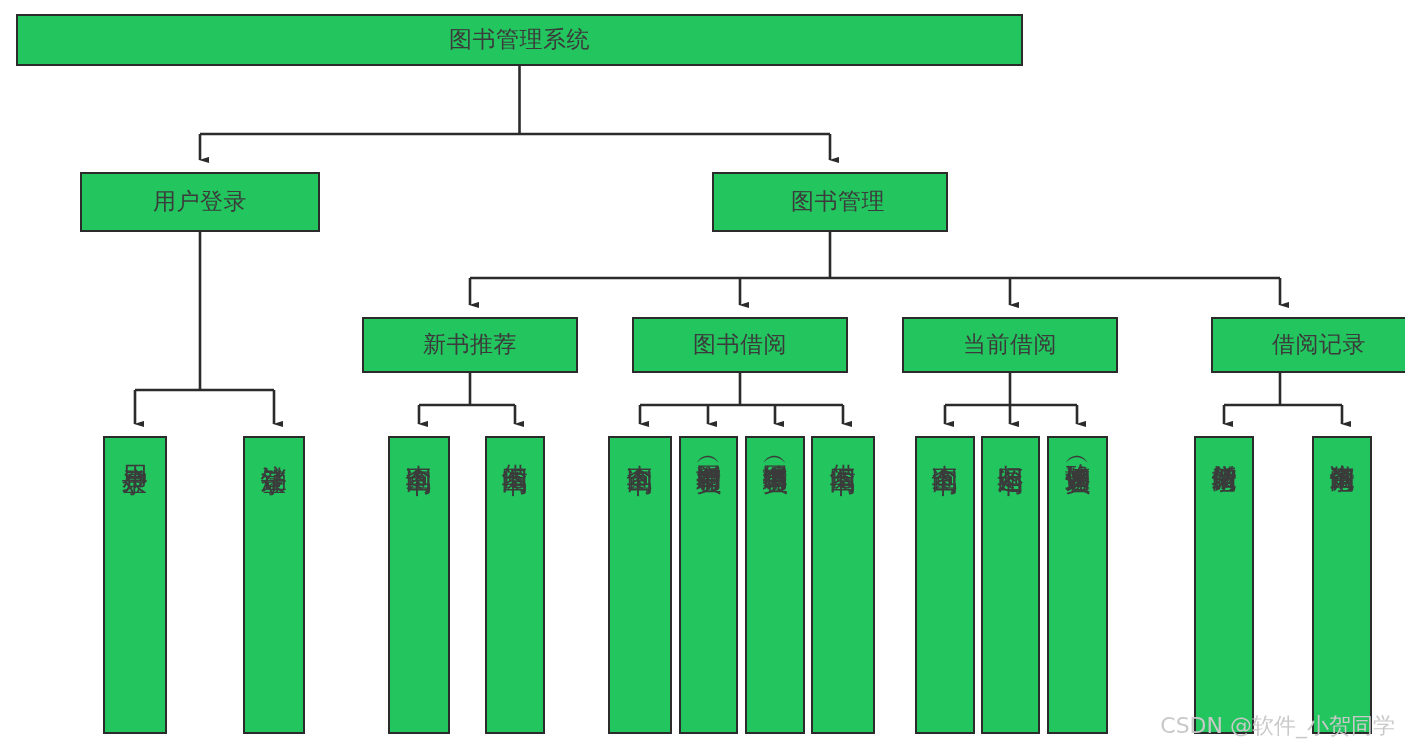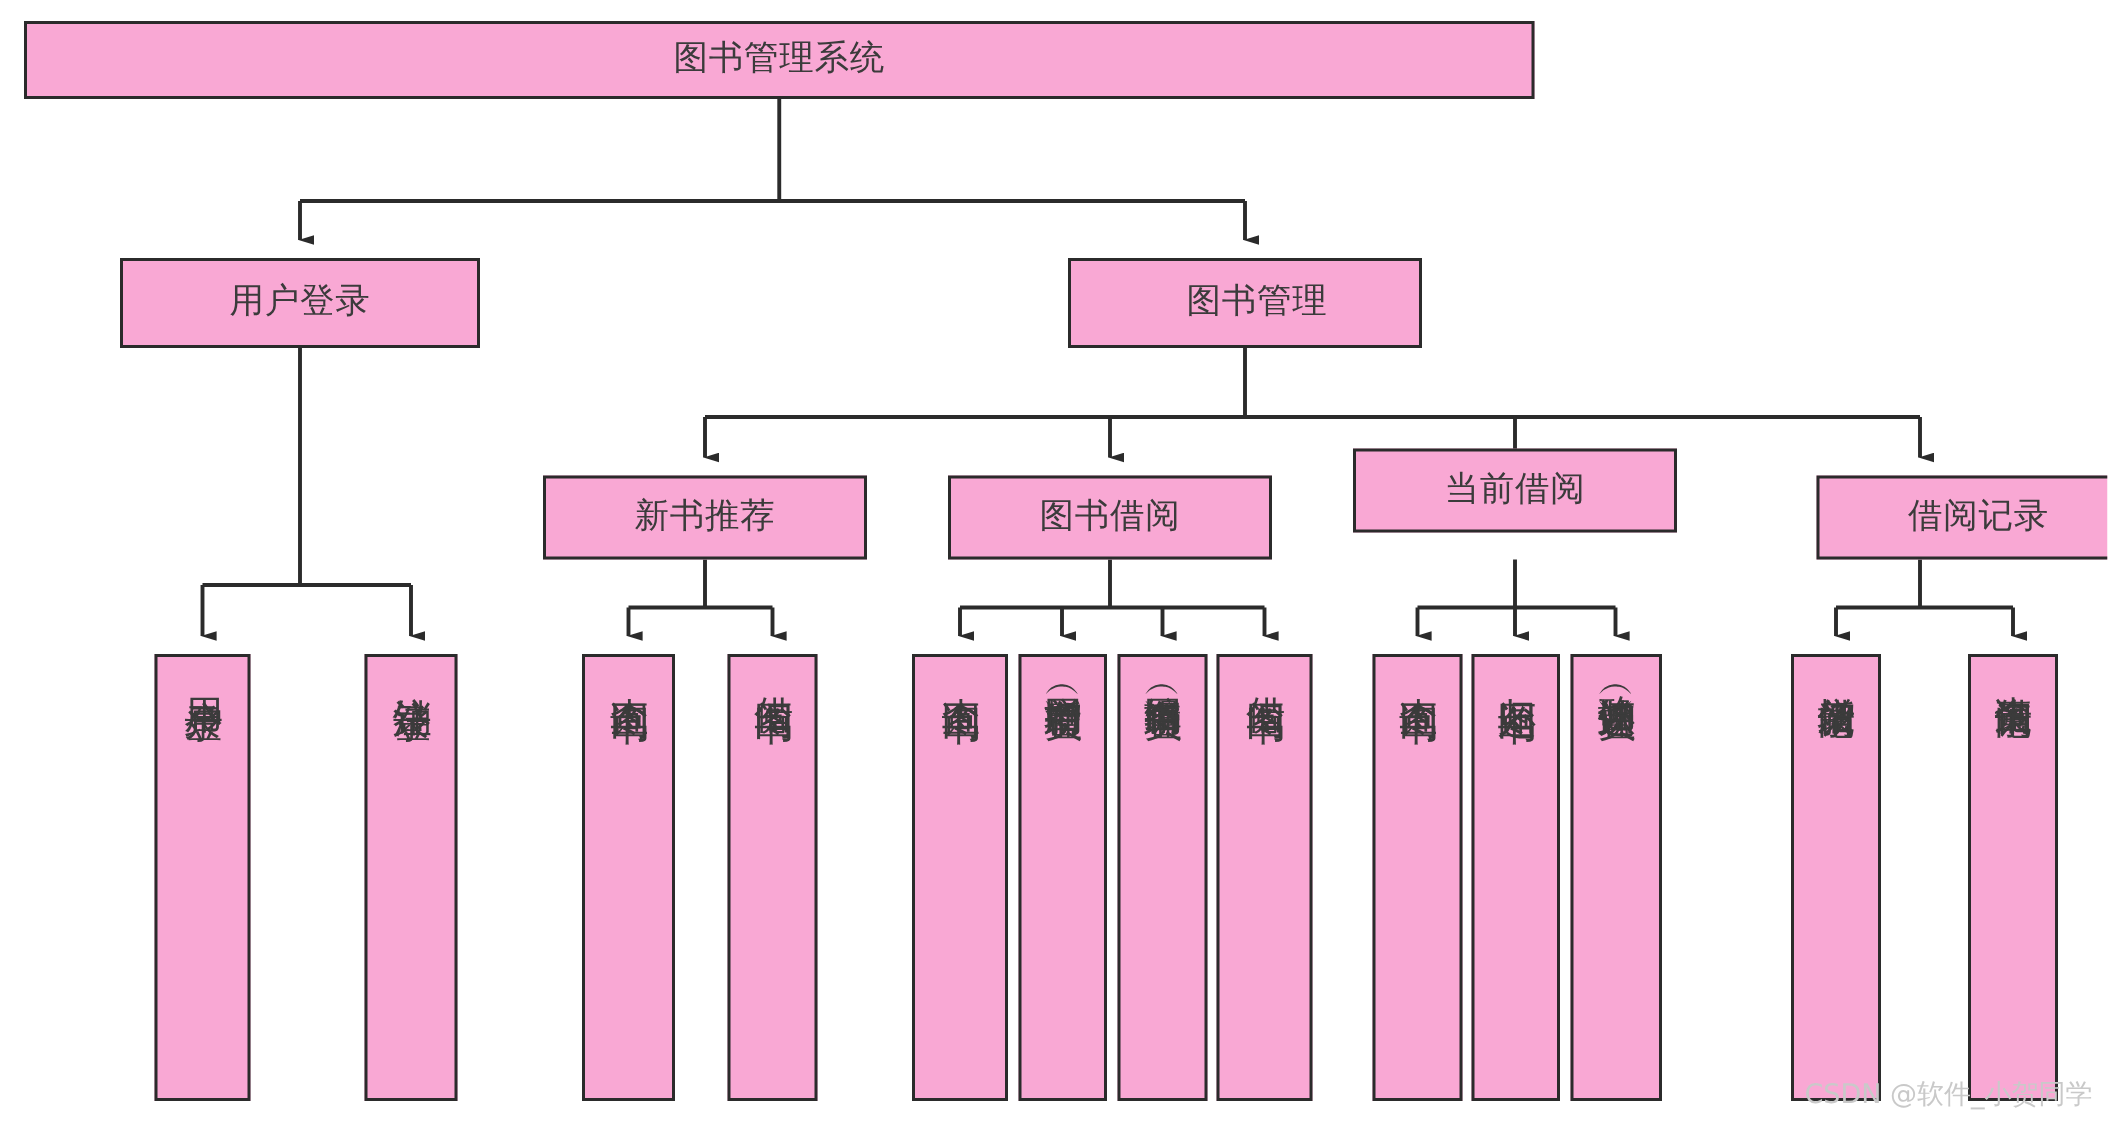--- a/index.html
+++ b/index.html
@@ -22,21 +22,21 @@
     position: absolute;
     left: 0;
     top: 0;
     width: 1405px;
     height: 747px;
     pointer-events: none;
   }
   .node {
     position: absolute;
     box-sizing: border-box;
-    background: #f9a8d4;
+    background: #22c55e;
     border: 2px solid #2b2b2b;
     display: flex;
     align-items: center;
     justify-content: center;
     overflow: hidden;
   }
   .node-label {
     display: block;
     color: #3b3b3b;
     letter-spacing: 0.5px;
@@ -65,21 +65,21 @@
     white-space: nowrap;
   }
   .node.vert.long .node-label {
     font-size: 25px;
     letter-spacing: 1px;
   }
   #watermark {
     position: absolute;
     right: 10px;
     bottom: 6px;
-    font-size: 18px;
+    font-size: 22px;
     color: #c9c9c9;
     white-space: nowrap;
     user-select: none;
   }
 </style>
 </head>
 <body>
 
 <div id="diagram-root">
 
@@ -158,21 +158,21 @@
   </div>
 
   <div class="node horiz" style="left:632px; top:317px; width:216px; height:56px;">
     <span class="node-label">图书借阅</span>
   </div>
 
   <div class="node horiz" style="left:362px; top:317px; width:216px; height:56px;">
     <span class="node-label">新书推荐</span>
   </div>
 
-  <div class="node horiz" style="left:902px; top:299px; width:216px; height:56px;">
+  <div class="node horiz" style="left:902px; top:317px; width:216px; height:56px;">
     <span class="node-label">当前借阅</span>
   </div>
 
   <div class="node horiz" style="left:1211px; top:317px; width:216px; height:56px;">
     <span class="node-label">借阅记录</span>
   </div>
 
   <div class="node vert" style="left:103px; top:436px; width:64px; height:298px;">
     <span class="node-label">用户登录</span>
   </div>

